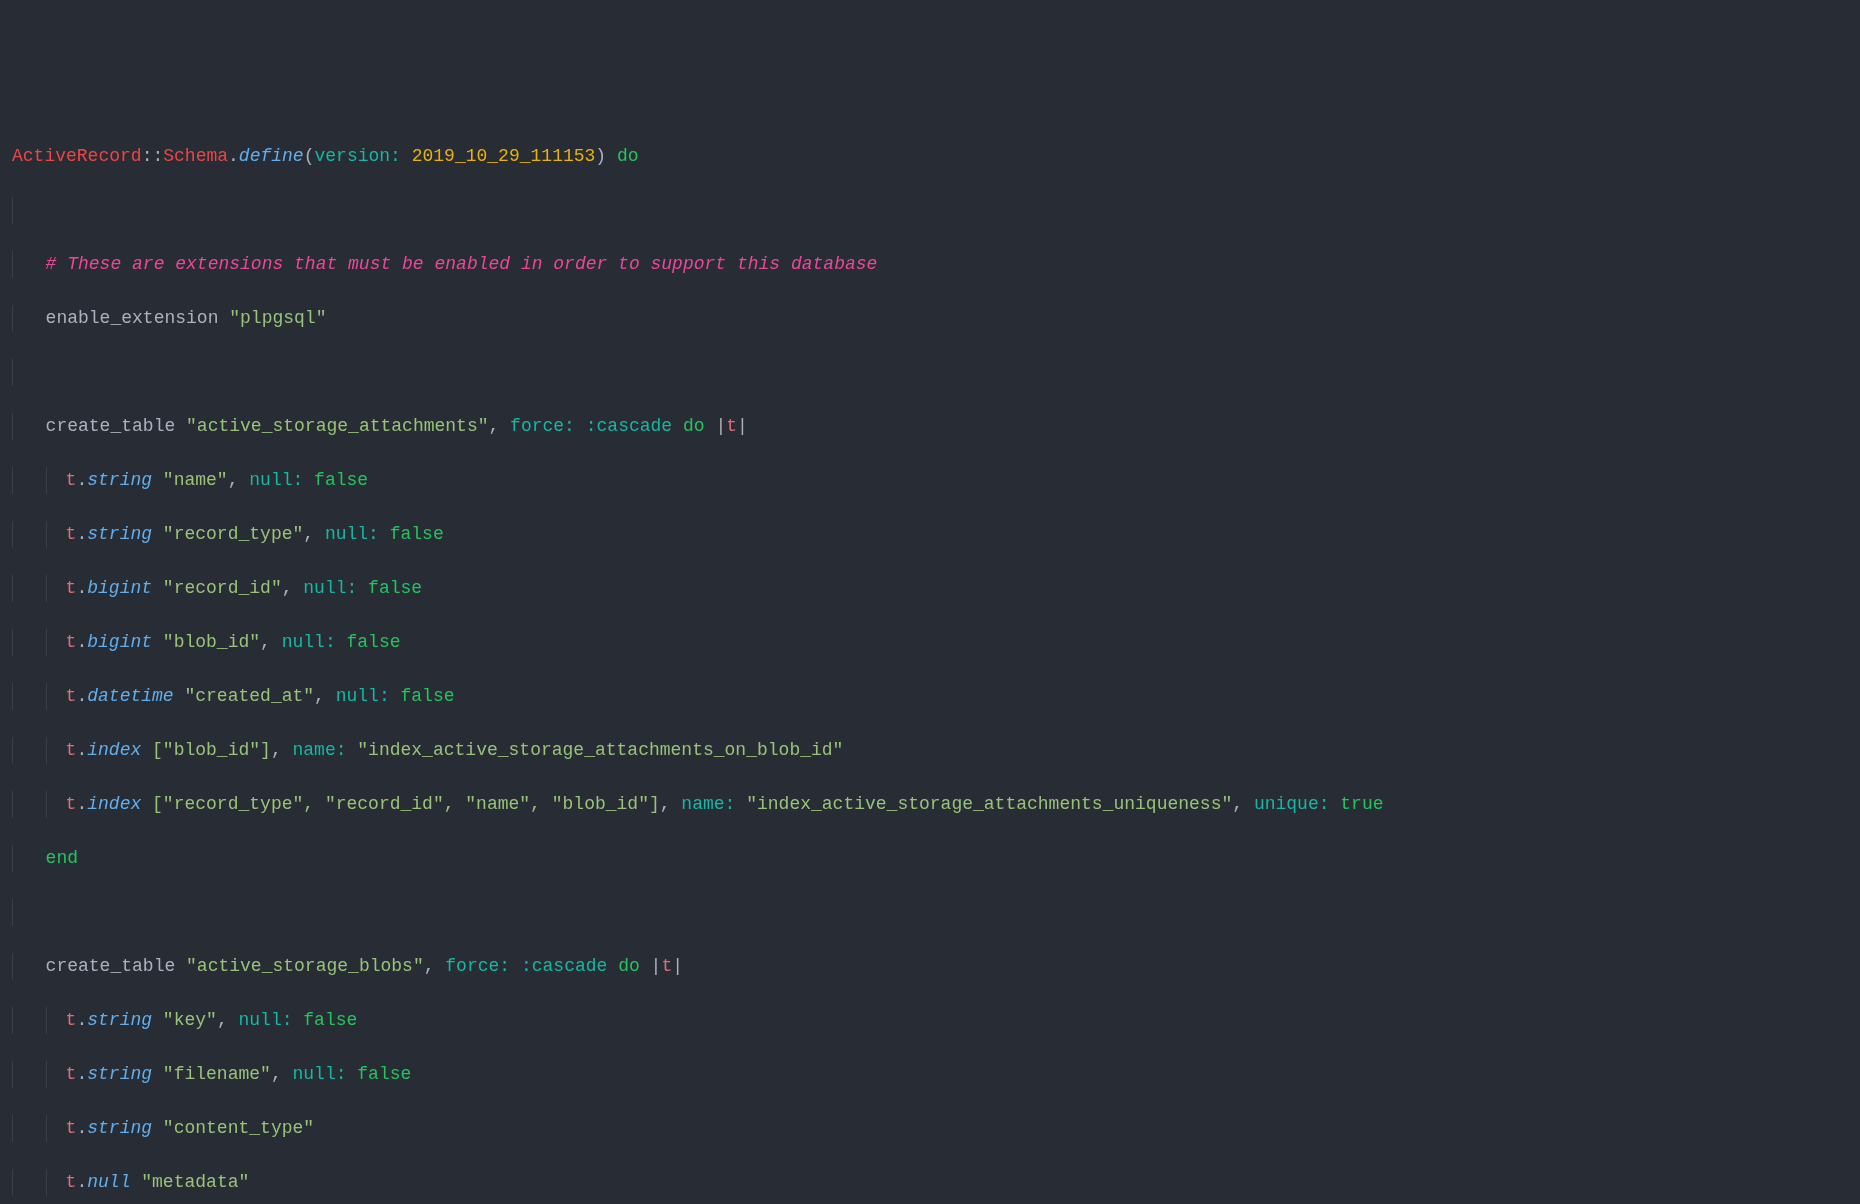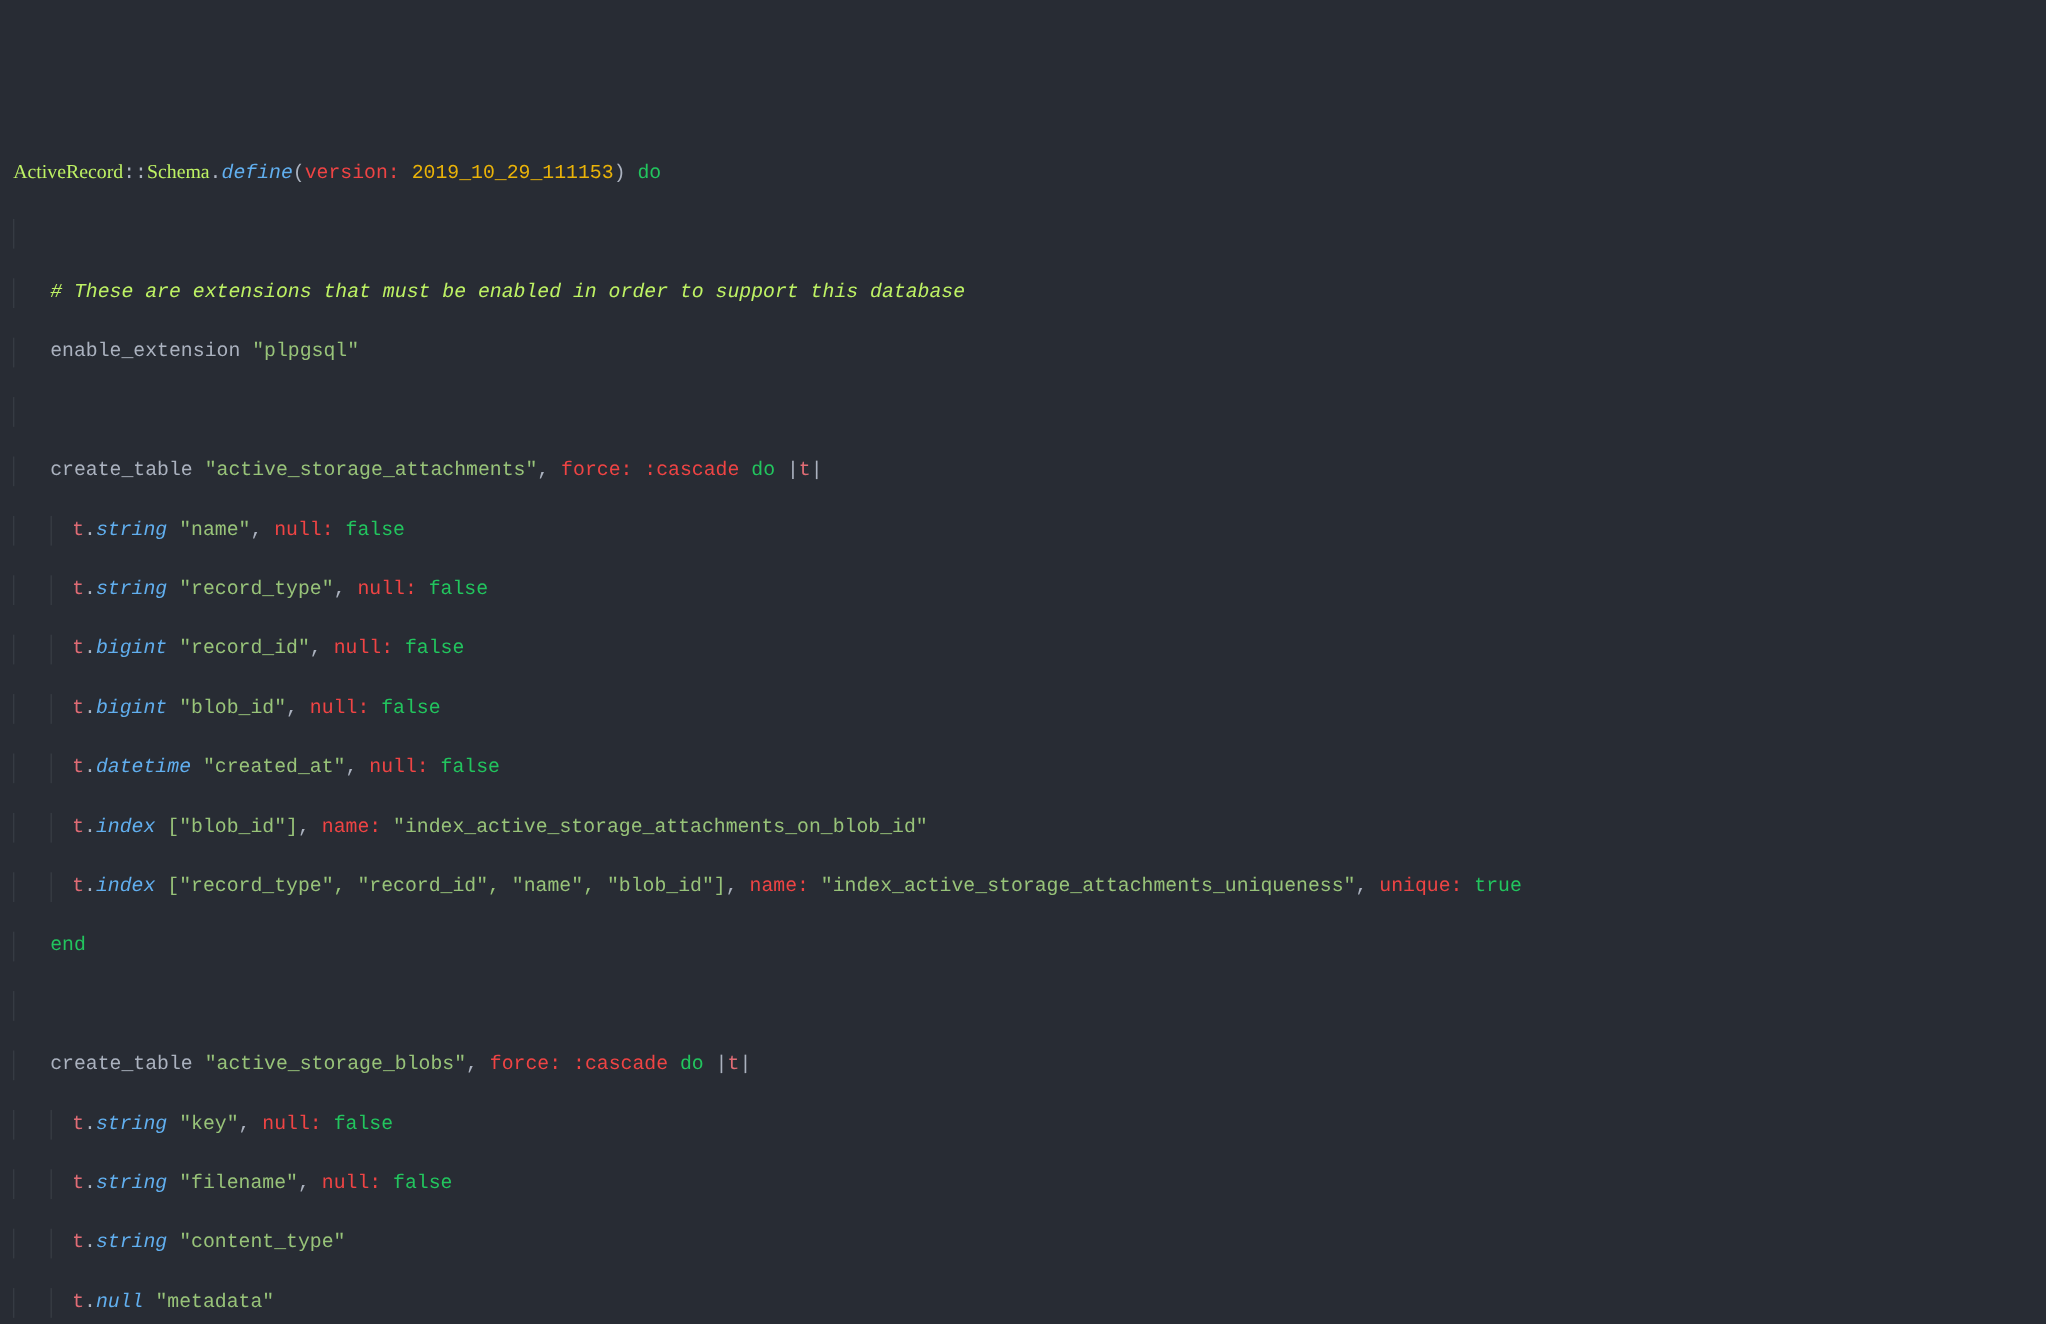--- a/index.html
+++ b/index.html
@@ -23,28 +23,28 @@
     margin-right: 4px;
     flex-shrink: 0;
   }
   .gutter2 {
     width: 8px;
     border-left: 1px solid #3b4048;
     margin-right: 12px;
     flex-shrink: 0;
   }
   .content { flex: 1; }
-  .c-class { color: #bef264; font-family: Liberation Serif, serif; }      
+  .c-class { color: #ef4444; }      
   .c-method { color: #61afef; font-style: italic; }     
   .c-punct { color: #abb2bf; }      
   .c-string { color: #98c379; }     
-  .c-symbol { color: #ef4444; }     
+  .c-symbol { color: #14b8a6; }     
   .c-number { color: #eab308; }     
   .c-keyword { color: #22c55e; }    
-  .c-comment { color: #bef264; font-style: italic; }
+  .c-comment { color: #ec4899; font-style: italic; }
   .c-param { color: #e06c75; }      
   .c-bool { color: #22c55e; }       
   .c-text { color: #abb2bf; }
   .indent { display:inline-block; }
 </style>
 </head>
 <body>
 
 
 

